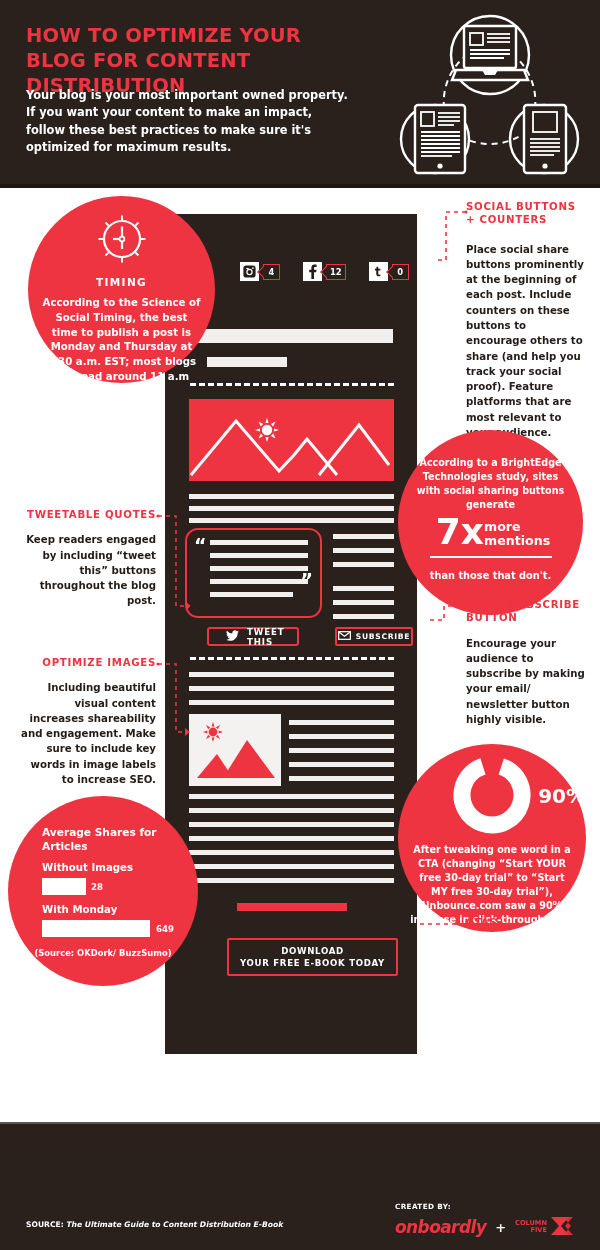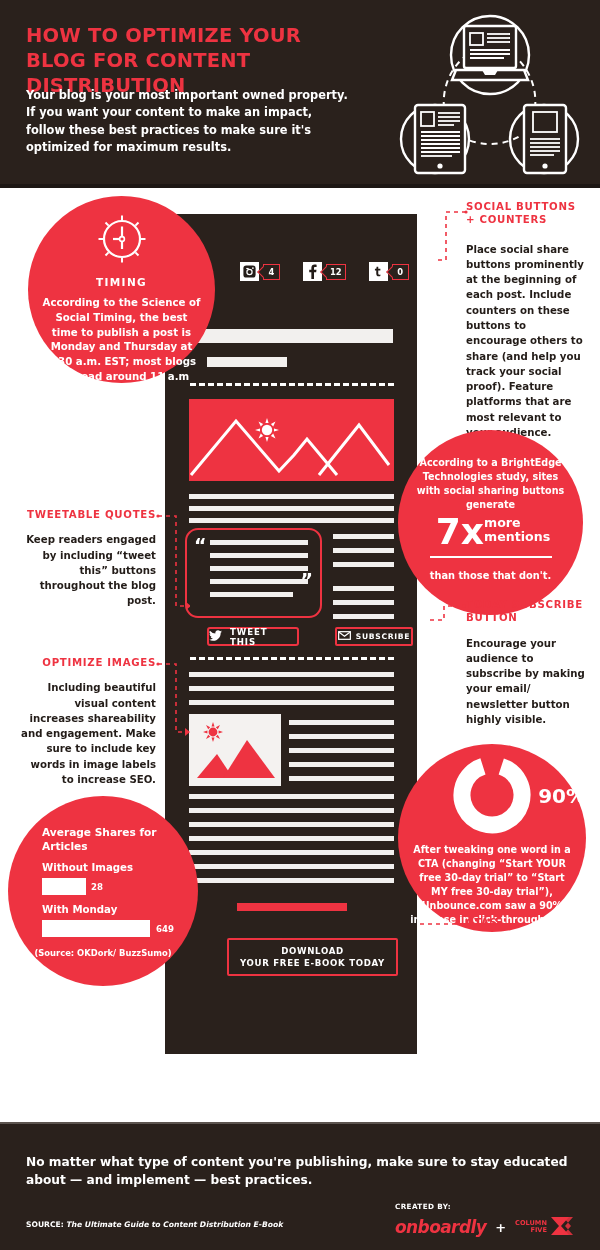--- a/index.html
+++ b/index.html
@@ -251,21 +251,21 @@
 
       <div class="quotebox" style="left:20px; top:314px; width:137px; height:90px;">
         <div class="qmark" style="left:7px; top:6px;">“</div>
         <div class="qmark" style="right:7px; bottom:26px;">”</div>
         <div class="bl" style="left:23px; top:10px; width:98px;"></div>
         <div class="bl" style="left:23px; top:23px; width:98px;"></div>
         <div class="bl" style="left:23px; top:36px; width:98px;"></div>
         <div class="bl" style="left:23px; top:49px; width:98px;"></div>
         <div class="bl" style="left:23px; top:62px; width:83px;"></div>
       </div>
-      <div class="tweetbtn" style="left:42px; top:413px; width:92px; height:19px;">
+      <div class="tweetbtn" style="left:42px; top:413px; width:92px; height:19px;padding-left:17px;">
         <span>
           <svg width="13" height="11" viewBox="0 0 16 13">
             <path d="M16 1.54a6.6 6.6 0 0 1-1.89.52A3.3 3.3 0 0 0 15.55.24a6.6 6.6 0 0 1-2.09.8A3.28 3.28 0 0 0 7.87 4.03 9.32 9.32 0 0 1 1.11.6a3.28 3.28 0 0 0 1.02 4.38A3.26 3.26 0 0 1 .64 4.57v.04a3.28 3.28 0 0 0 2.63 3.22 3.3 3.3 0 0 1-1.48.06 3.28 3.28 0 0 0 3.06 2.28A6.58 6.58 0 0 1 0 11.54a9.29 9.29 0 0 0 5.03 1.47c6.04 0 9.34-5 9.34-9.34l-.01-.43A6.67 6.67 0 0 0 16 1.54z" fill="#ffffff"></path>
           </svg>
         </span>
         <span>TWEET THIS</span>
       </div>
 
       <div class="bl" style="left:168px; top:320px; width:61px;"></div>
       <div class="bl" style="left:168px; top:334px; width:61px;"></div>
@@ -349,21 +349,21 @@
       <path d="M30 4 H10 V52 H0" stroke="#ee3341" stroke-width="1.6" stroke-dasharray="4 4" fill="none"></path>
       <circle cx="30" cy="4" r="1.6" fill="#ee3341"></circle>
     </svg>
     <div style="position:absolute; left:466px; top:12px; width:120px;">
       <div class="co-head co-l">SOCIAL BUTTONS + COUNTERS</div>
       <div class="co-body co-l" style="margin-top:15px;">Place social share buttons prominently at the beginning of each post. Include counters on these buttons to encourage others to share (and help you track your social proof). Feature platforms that are most relevant to your audience.</div>
     </div>
 
     <div class="circle" style="left:398px; top:242px; width:185px; height:185px;">
       <div class="c-body" style="position:absolute; left:14px; top:26px; width:157px; font-size:9.6px;">According to a BrightEdge Technologies study, sites with social sharing buttons generate</div>
-      <div style="position:absolute; left:30px; top:86px; width:130px; display:flex; align-items:flex-start; justify-content:center; ">
+      <div style="position:absolute; left:30px; top:86px; width:130px; display:flex; align-items:flex-end; justify-content:center; ">
         <span style="font-size:36px; font-weight:bold; line-height:0.9;">7x</span>
         <span style="font-size:12.6px; font-weight:bold; line-height:1.12; text-align:left;">
           <span>more</span><br>
           <span>mentions</span>
         </span>
       </div>
       <div style="position:absolute; left:32px; top:126px; width:122px; height:2px; background:#ffffff;"></div>
       <div class="c-body" style="position:absolute; left:14px; top:139px; width:157px; font-size:9.8px;">than those that don't.</div>
     </div>
 
@@ -375,21 +375,21 @@
       <path d="M2 6 H20 V96 H34" stroke="#ee3341" stroke-width="1.6" stroke-dasharray="4 4" fill="none"></path>
       <circle cx="2" cy="6" r="1.6" fill="#ee3341"></circle>
       <path d="M30 92 l5 4 -5 4z" fill="#ee3341"></path>
     </svg>
 
     <svg class="dashline" style="left:430px; top:414px;" width="36" height="22">
       <path d="M0 18 H14 V4 H34" stroke="#ee3341" stroke-width="1.6" stroke-dasharray="4 4" fill="none"></path>
       <circle cx="34" cy="4" r="1.6" fill="#ee3341"></circle>
     </svg>
     <div style="position:absolute; left:466px; top:410px; width:120px;">
-      <div class="co-head co-l">TODAY SUBSCRIBE BUTTON</div>
+      <div class="co-head co-l">EMAIL SUBSCRIBE BUTTON</div>
       <div class="co-body co-l" style="margin-top:11px;">Encourage your audience to subscribe by making your email/ newsletter button highly visible.</div>
     </div>
 
     <div style="position:absolute; left:18px; top:468px; width:138px;">
       <div class="co-head co-r">OPTIMIZE IMAGES</div>
       <div class="co-body co-r" style="margin-top:11px;">Including beautiful visual content increases shareability and engagement. Make sure to include key words in image labels to increase SEO.</div>
     </div>
     <svg class="dashline" style="left:156px; top:470px;" width="34" height="82">
       <path d="M2 6 H20 V74 H33" stroke="#ee3341" stroke-width="1.6" stroke-dasharray="4 4" fill="none"></path>
       <circle cx="2" cy="6" r="1.6" fill="#ee3341"></circle>
@@ -426,21 +426,20 @@
       <path d="M0 12 H44" stroke="#ee3341" stroke-width="1.6" stroke-dasharray="4 4" fill="none"></path>
     </svg>
     <div style="position:absolute; left:466px; top:728px; width:122px;">
       <div class="co-head co-l">CTAS</div>
     </div>
 
   </div>
 
   <div class="footer">
     <div class="ft-line"></div>
-    <div class="ft-main">No matter what type of content you're publishing, make sure to stay educated about — and implement — best practices.</div>
     <div class="ft-src">
       <span>SOURCE:</span>
       <i>The Ultimate Guide to Content Distribution E-Book</i>
     </div>
     <div class="ft-cred">CREATED BY:</div>
     <div class="ft-logos">
       <div class="lg-onb"><b>on</b><span>boardly</span></div>
       <div class="lg-plus">+</div>
       <div class="lg-c5">
         <div style="display:flex; flex-direction:column;">

